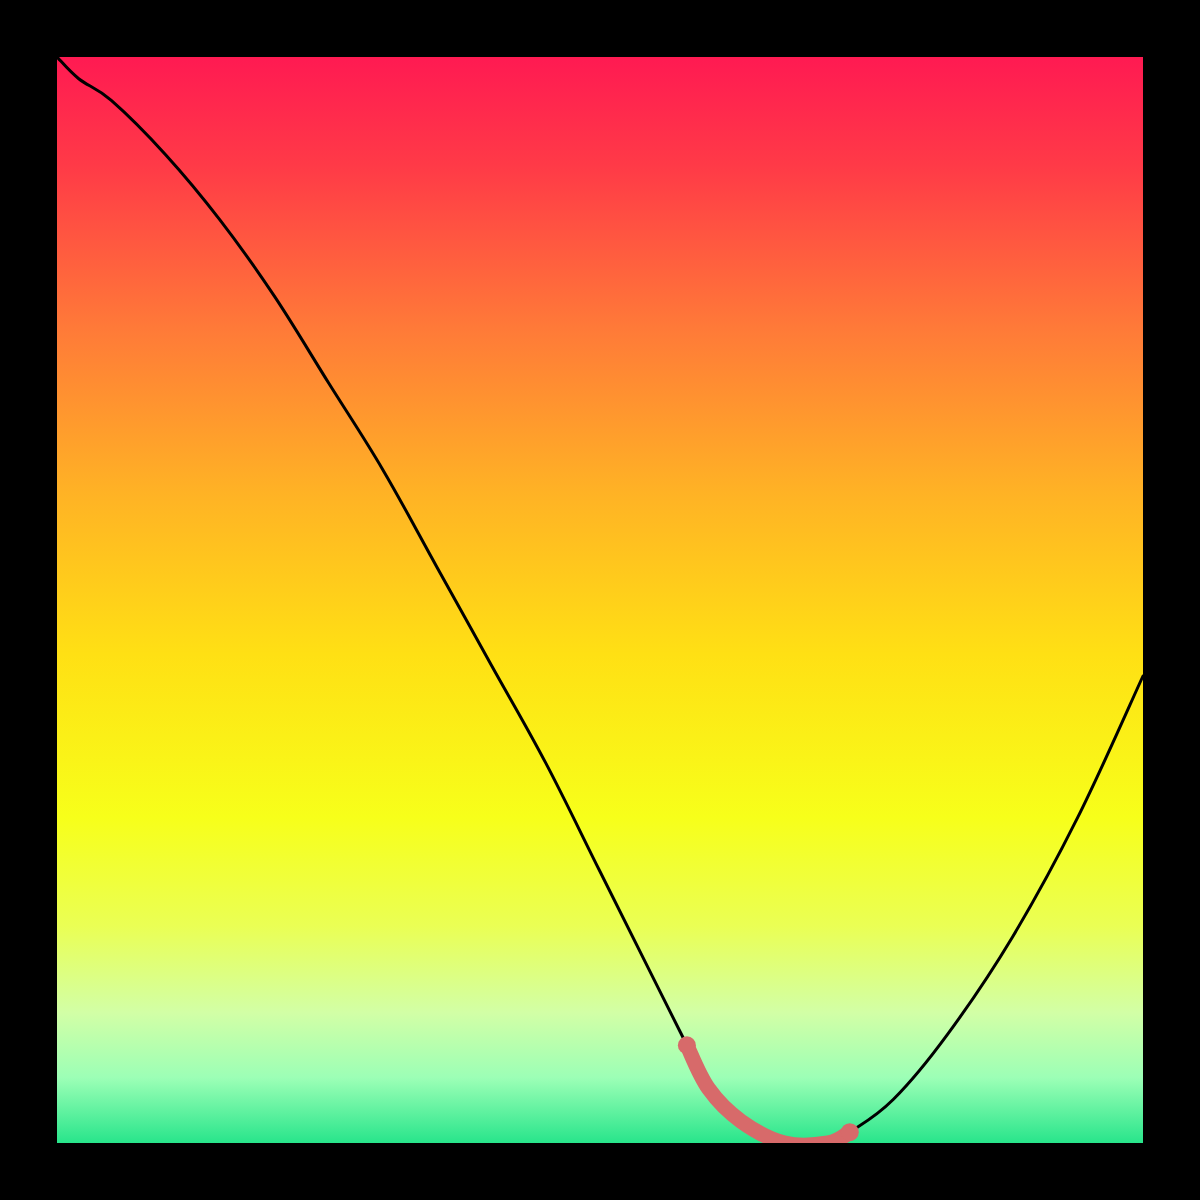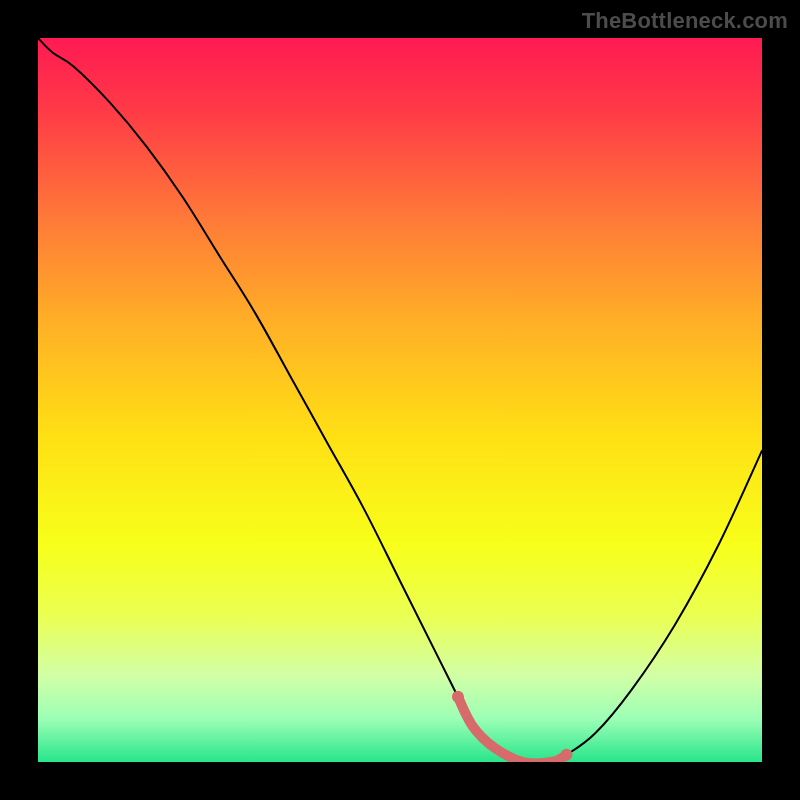--- a/index.html
+++ b/index.html
@@ -38,21 +38,20 @@
   .plot svg {
     display: block;
     width: 724px;
     height: 724px;
   }
 </style>
 </head>
 <body>
 
 <div class="frame">
-  <div class="watermark">TheBottleneck.com</div>
 
   <div class="plot">
     <svg id="chart-svg" viewBox="0 0 724 724">
       <defs>
         <linearGradient id="bg-grad" x1="0" y1="0" x2="0" y2="1">
             <stop offset="0%" stop-color="#ff1a52"></stop>
             <stop offset="10%" stop-color="#ff3a47"></stop>
             <stop offset="25%" stop-color="#ff7a38"></stop>
             <stop offset="40%" stop-color="#ffb225"></stop>
             <stop offset="55.00000000000001%" stop-color="#ffe014"></stop>

